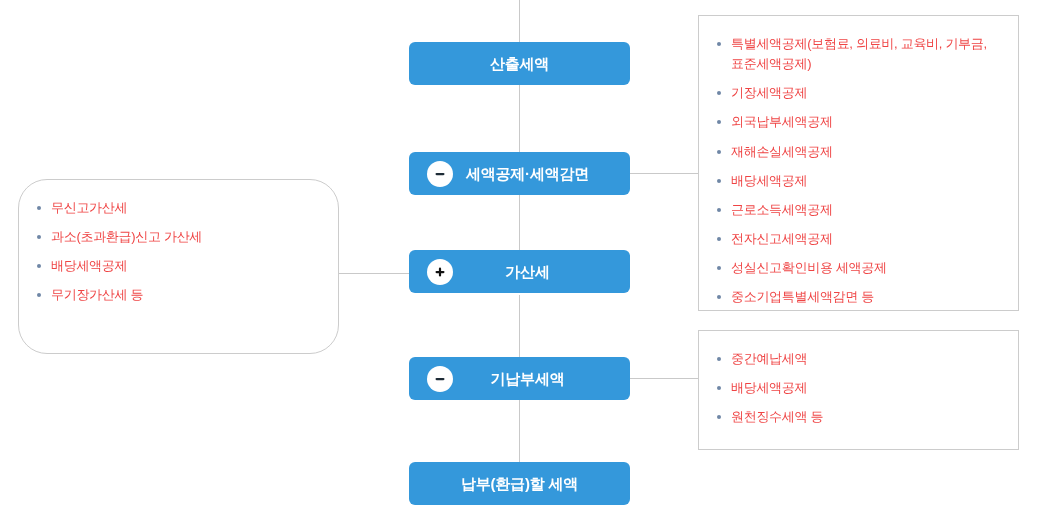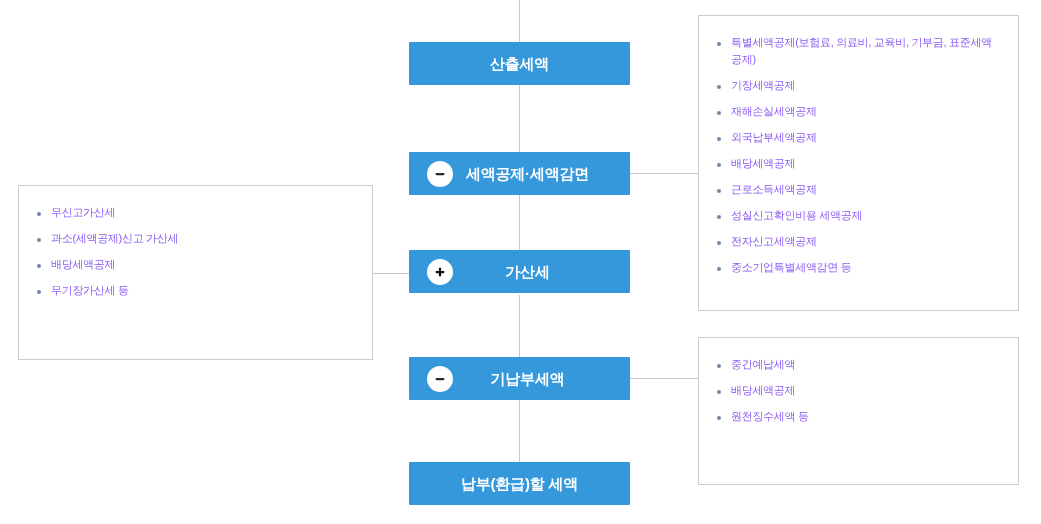--- a/index.html
+++ b/index.html
@@ -23,21 +23,21 @@
   .conn.v { width: 1px; }
   .conn.h { height: 1px; }
 
   
   .node {
     position: absolute;
     left: 409px;
     width: 221px;
     height: 43px;
     background: #3498db;
-    border-radius: 1px;
+    border-radius: 6px;
     display: flex;
     align-items: center;
     justify-content: center;
   }
   .node-label {
     color: #ffffff;
     font-size: 15px;
     font-weight: bold;
     letter-spacing: -0.2px;
     line-height: 1;
@@ -71,40 +71,40 @@
   }
   .detail-list {
     margin: 0;
     padding: 0;
     list-style: none;
   }
   .detail-list li {
     position: relative;
     padding-left: 16px;
     margin-bottom: 9px;
-    font-size: 11px;
+    font-size: 13px;
     line-height: 1.55;
-    color: #8b5cf6;
+    color: #ef4444;
     letter-spacing: -0.3px;
   }
   .detail-list li:last-child { margin-bottom: 0; }
   .detail-list li::before {
     content: "";
     position: absolute;
     left: 2px;
     top: 8px;
     width: 4px;
     height: 4px;
     border-radius: 50%;
     background: #6f87a6;
   }
 
-  #box-gasanse { left: 18px;  top: 185px;  width: 355px; height: 175px; }
+  #box-gasanse { left: 18px;  top: 179px;  width: 321px; height: 175px; border-radius: 29px; }
   #box-credit  { left: 698px; top: 15px;   width: 321px; height: 296px; }
-  #box-prepaid { left: 698px; top: 337px;  width: 321px; height: 148px; }
+  #box-prepaid { left: 698px; top: 330px;  width: 321px; height: 120px; }
 </style>
 </head>
 <body>
 
 <div class="conn v" style="left:519px; top:0px;   height:42px;"></div>
 <div class="conn v" style="left:519px; top:85px;  height:67px;"></div>
 <div class="conn v" style="left:519px; top:195px; height:57px;"></div>
 <div class="conn v" style="left:519px; top:295px; height:62px;"></div>
 <div class="conn v" style="left:519px; top:400px; height:62px;"></div>
 
@@ -144,36 +144,36 @@
   <span class="node-label">기납부세액</span>
 </div>
 
 <div class="node" style="top:462px;">
   <span class="node-label">납부(환급)할 세액</span>
 </div>
 
 <div class="detail-box" id="box-gasanse">
   <ul class="detail-list">
     <li>무신고가산세</li>
-    <li>과소(세액공제)신고 가산세</li>
+    <li>과소(초과환급)신고 가산세</li>
     <li>배당세액공제</li>
     <li>무기장가산세 등</li>
   </ul>
 </div>
 
 <div class="detail-box" id="box-credit">
   <ul class="detail-list">
     <li>특별세액공제(보험료, 의료비, 교육비, 기부금, 표준세액공제)</li>
     <li>기장세액공제</li>
+    <li>외국납부세액공제</li>
     <li>재해손실세액공제</li>
-    <li>외국납부세액공제</li>
     <li>배당세액공제</li>
     <li>근로소득세액공제</li>
+    <li>전자신고세액공제</li>
     <li>성실신고확인비용 세액공제</li>
-    <li>전자신고세액공제</li>
     <li>중소기업특별세액감면 등</li>
   </ul>
 </div>
 
 <div class="detail-box" id="box-prepaid">
   <ul class="detail-list">
     <li>중간예납세액</li>
     <li>배당세액공제</li>
     <li>원천징수세액 등</li>
   </ul>

